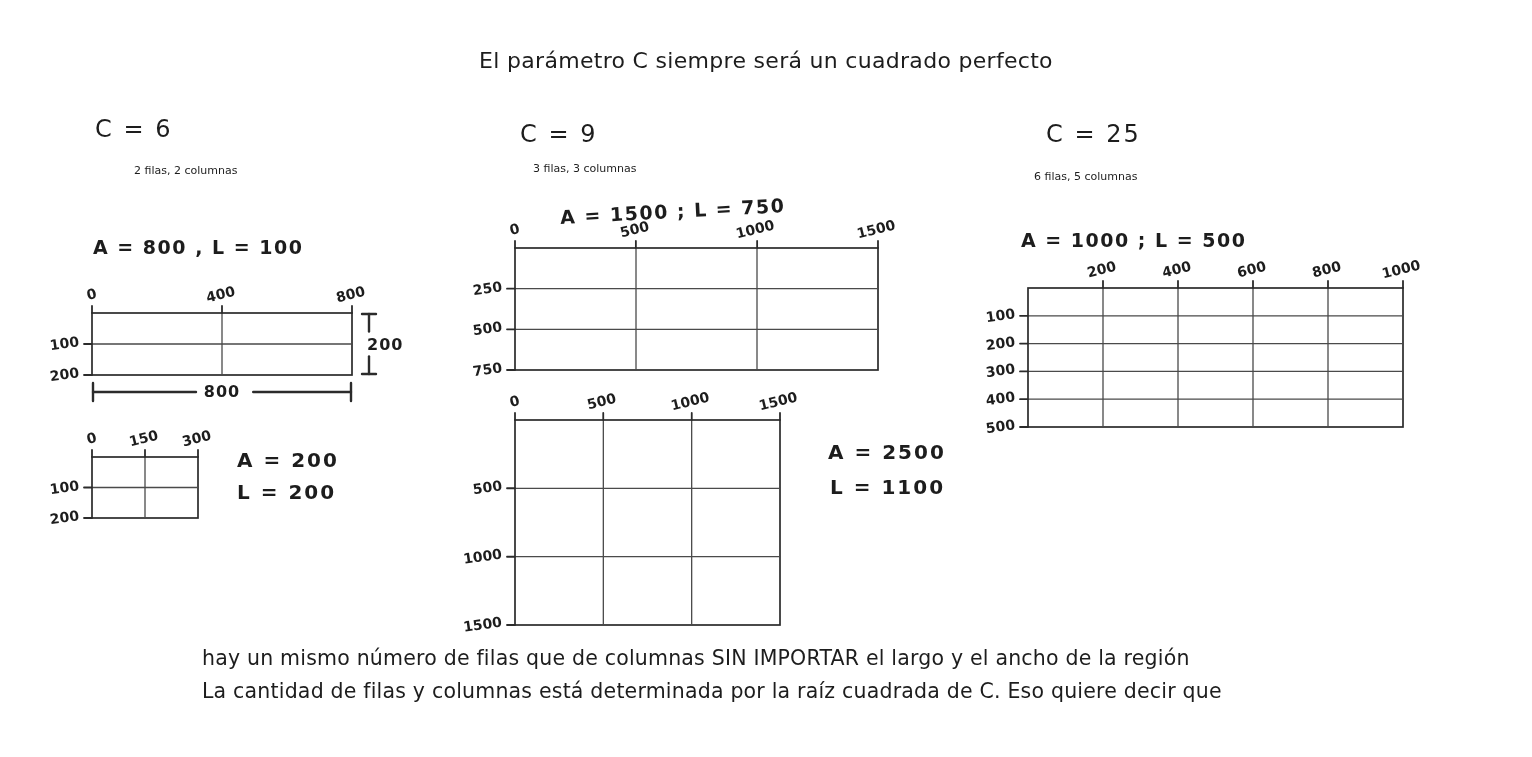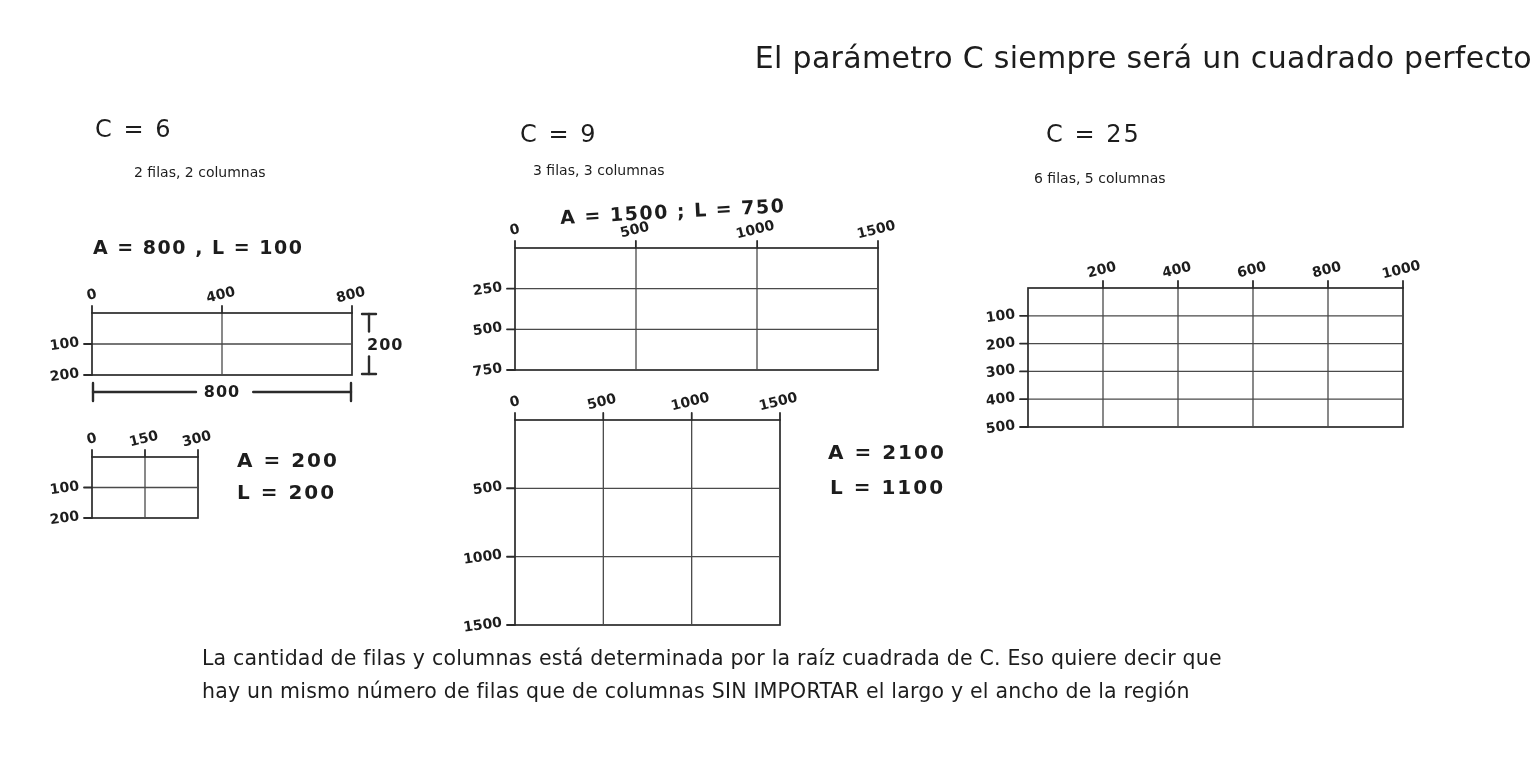--- a/index.html
+++ b/index.html
@@ -1,25 +1,25 @@
 <!DOCTYPE html>
 <html><head>
 <meta charset="utf-8">
 <style>
   html,body{margin:0;padding:0;background:#ffffff;}
   .canvas{
     position:relative;width:1532px;height:757px;background:#ffffff;
     font-family:"DejaVu Sans",sans-serif;color:#1d1d1d;overflow:hidden;
   }
   .title{
-    position:absolute;left:0;right:0;top:40px;text-align:right;
-    font-size:30px;letter-spacing:.3px;
+    position:absolute;left:0;right:0;top:48px;text-align:center;
+    font-size:22px;letter-spacing:.3px;
   }
   .heading{position:absolute;font-size:24px;letter-spacing:2px;white-space:nowrap;}
-  .sub{position:absolute;font-size:14px;white-space:nowrap;}
+  .sub{position:absolute;font-size:11px;white-space:nowrap;}
   .formula{position:absolute;font-size:19px;font-weight:bold;letter-spacing:1.5px;white-space:nowrap;}
   .side-label{position:absolute;font-size:20px;font-weight:bold;letter-spacing:2px;white-space:nowrap;}
   .gridbox{position:absolute;}
   .gridbox svg{position:absolute;left:0;top:0;overflow:visible;}
   .tick{position:absolute;font-size:14px;font-weight:bold;white-space:nowrap;}
   .tick-top{top:-27px;transform:translateX(-55%) rotate(-14deg);}
   .tick-left{left:-13px;transform:translate(-100%,-55%) rotate(-8deg);}
   .dim{position:absolute;font-size:16px;font-weight:bold;letter-spacing:1px;white-space:nowrap;}
   .footer{position:absolute;left:202px;top:642px;font-size:20.5px;line-height:33px;letter-spacing:.2px;}
   .tilt{transform:rotate(-3deg);}
@@ -123,25 +123,26 @@
         <line x1="-8" y1="205" x2="0" y2="205" stroke="#2b2b2b" stroke-width="1.8" stroke-linecap="round"></line>
       </svg>
       <span class="tick tick-top" style="left: 0%;">0</span>
       <span class="tick tick-top" style="left: 33.3%;">500</span>
       <span class="tick tick-top" style="left: 66.7%;">1000</span>
       <span class="tick tick-top" style="left: 100%;">1500</span>
       <span class="tick tick-left" style="top: 33.3%;">500</span>
       <span class="tick tick-left" style="top: 66.7%;">1000</span>
       <span class="tick tick-left" style="top: 100%;">1500</span>
     </div>
-  <div class="side-label" style="left:828px;top:440px">A = 2100</div>
+  <div class="side-label" style="left:828px;top:440px">A = 2500</div>
   <div class="side-label" style="left:830px;top:475px">L = 1100</div>
 
   <div class="heading" style="left:1046px;top:120px">C = 25</div>
   <div class="sub" style="left:1034px;top:170px">6 filas, 5 columnas</div>
+  <div class="formula" style="left:1021px;top:229px">A = 1000  ;   L = 500</div>
   <div class="gridbox" style="left:1028px;top:288px;width:375px;height:139px">
       <svg width="375" height="139">
         <rect x="0" y="0" width="375" height="139" fill="none" stroke="#2b2b2b" stroke-width="1.7"></rect>
         <line x1="75" y1="0" x2="75" y2="139" stroke="#4a4a4a" stroke-width="1.3" stroke-linecap="round"></line>
         <line x1="150" y1="0" x2="150" y2="139" stroke="#4a4a4a" stroke-width="1.3" stroke-linecap="round"></line>
         <line x1="225" y1="0" x2="225" y2="139" stroke="#4a4a4a" stroke-width="1.3" stroke-linecap="round"></line>
         <line x1="300" y1="0" x2="300" y2="139" stroke="#4a4a4a" stroke-width="1.3" stroke-linecap="round"></line>
         <line x1="0" y1="27.8" x2="375" y2="27.8" stroke="#4a4a4a" stroke-width="1.3" stroke-linecap="round"></line>
         <line x1="0" y1="55.6" x2="375" y2="55.6" stroke="#4a4a4a" stroke-width="1.3" stroke-linecap="round"></line>
         <line x1="0" y1="83.4" x2="375" y2="83.4" stroke="#4a4a4a" stroke-width="1.3" stroke-linecap="round"></line>
@@ -163,17 +164,17 @@
       <span class="tick tick-top" style="left: 80%;">800</span>
       <span class="tick tick-top" style="left: 100%;">1000</span>
       <span class="tick tick-left" style="top: 20%;">100</span>
       <span class="tick tick-left" style="top: 40%;">200</span>
       <span class="tick tick-left" style="top: 60%;">300</span>
       <span class="tick tick-left" style="top: 80%;">400</span>
       <span class="tick tick-left" style="top: 100%;">500</span>
     </div>
 
   <div class="footer">
+    <div>hay un mismo número de filas que de columnas SIN IMPORTAR el largo y el ancho de la región</div>
     <div>La cantidad de filas y columnas está determinada por la raíz cuadrada de C. Eso quiere decir que</div>
-    <div>hay un mismo número de filas que de columnas SIN IMPORTAR el largo y el ancho de la región</div>
   </div>
 
 </div>
 
 </body></html>

